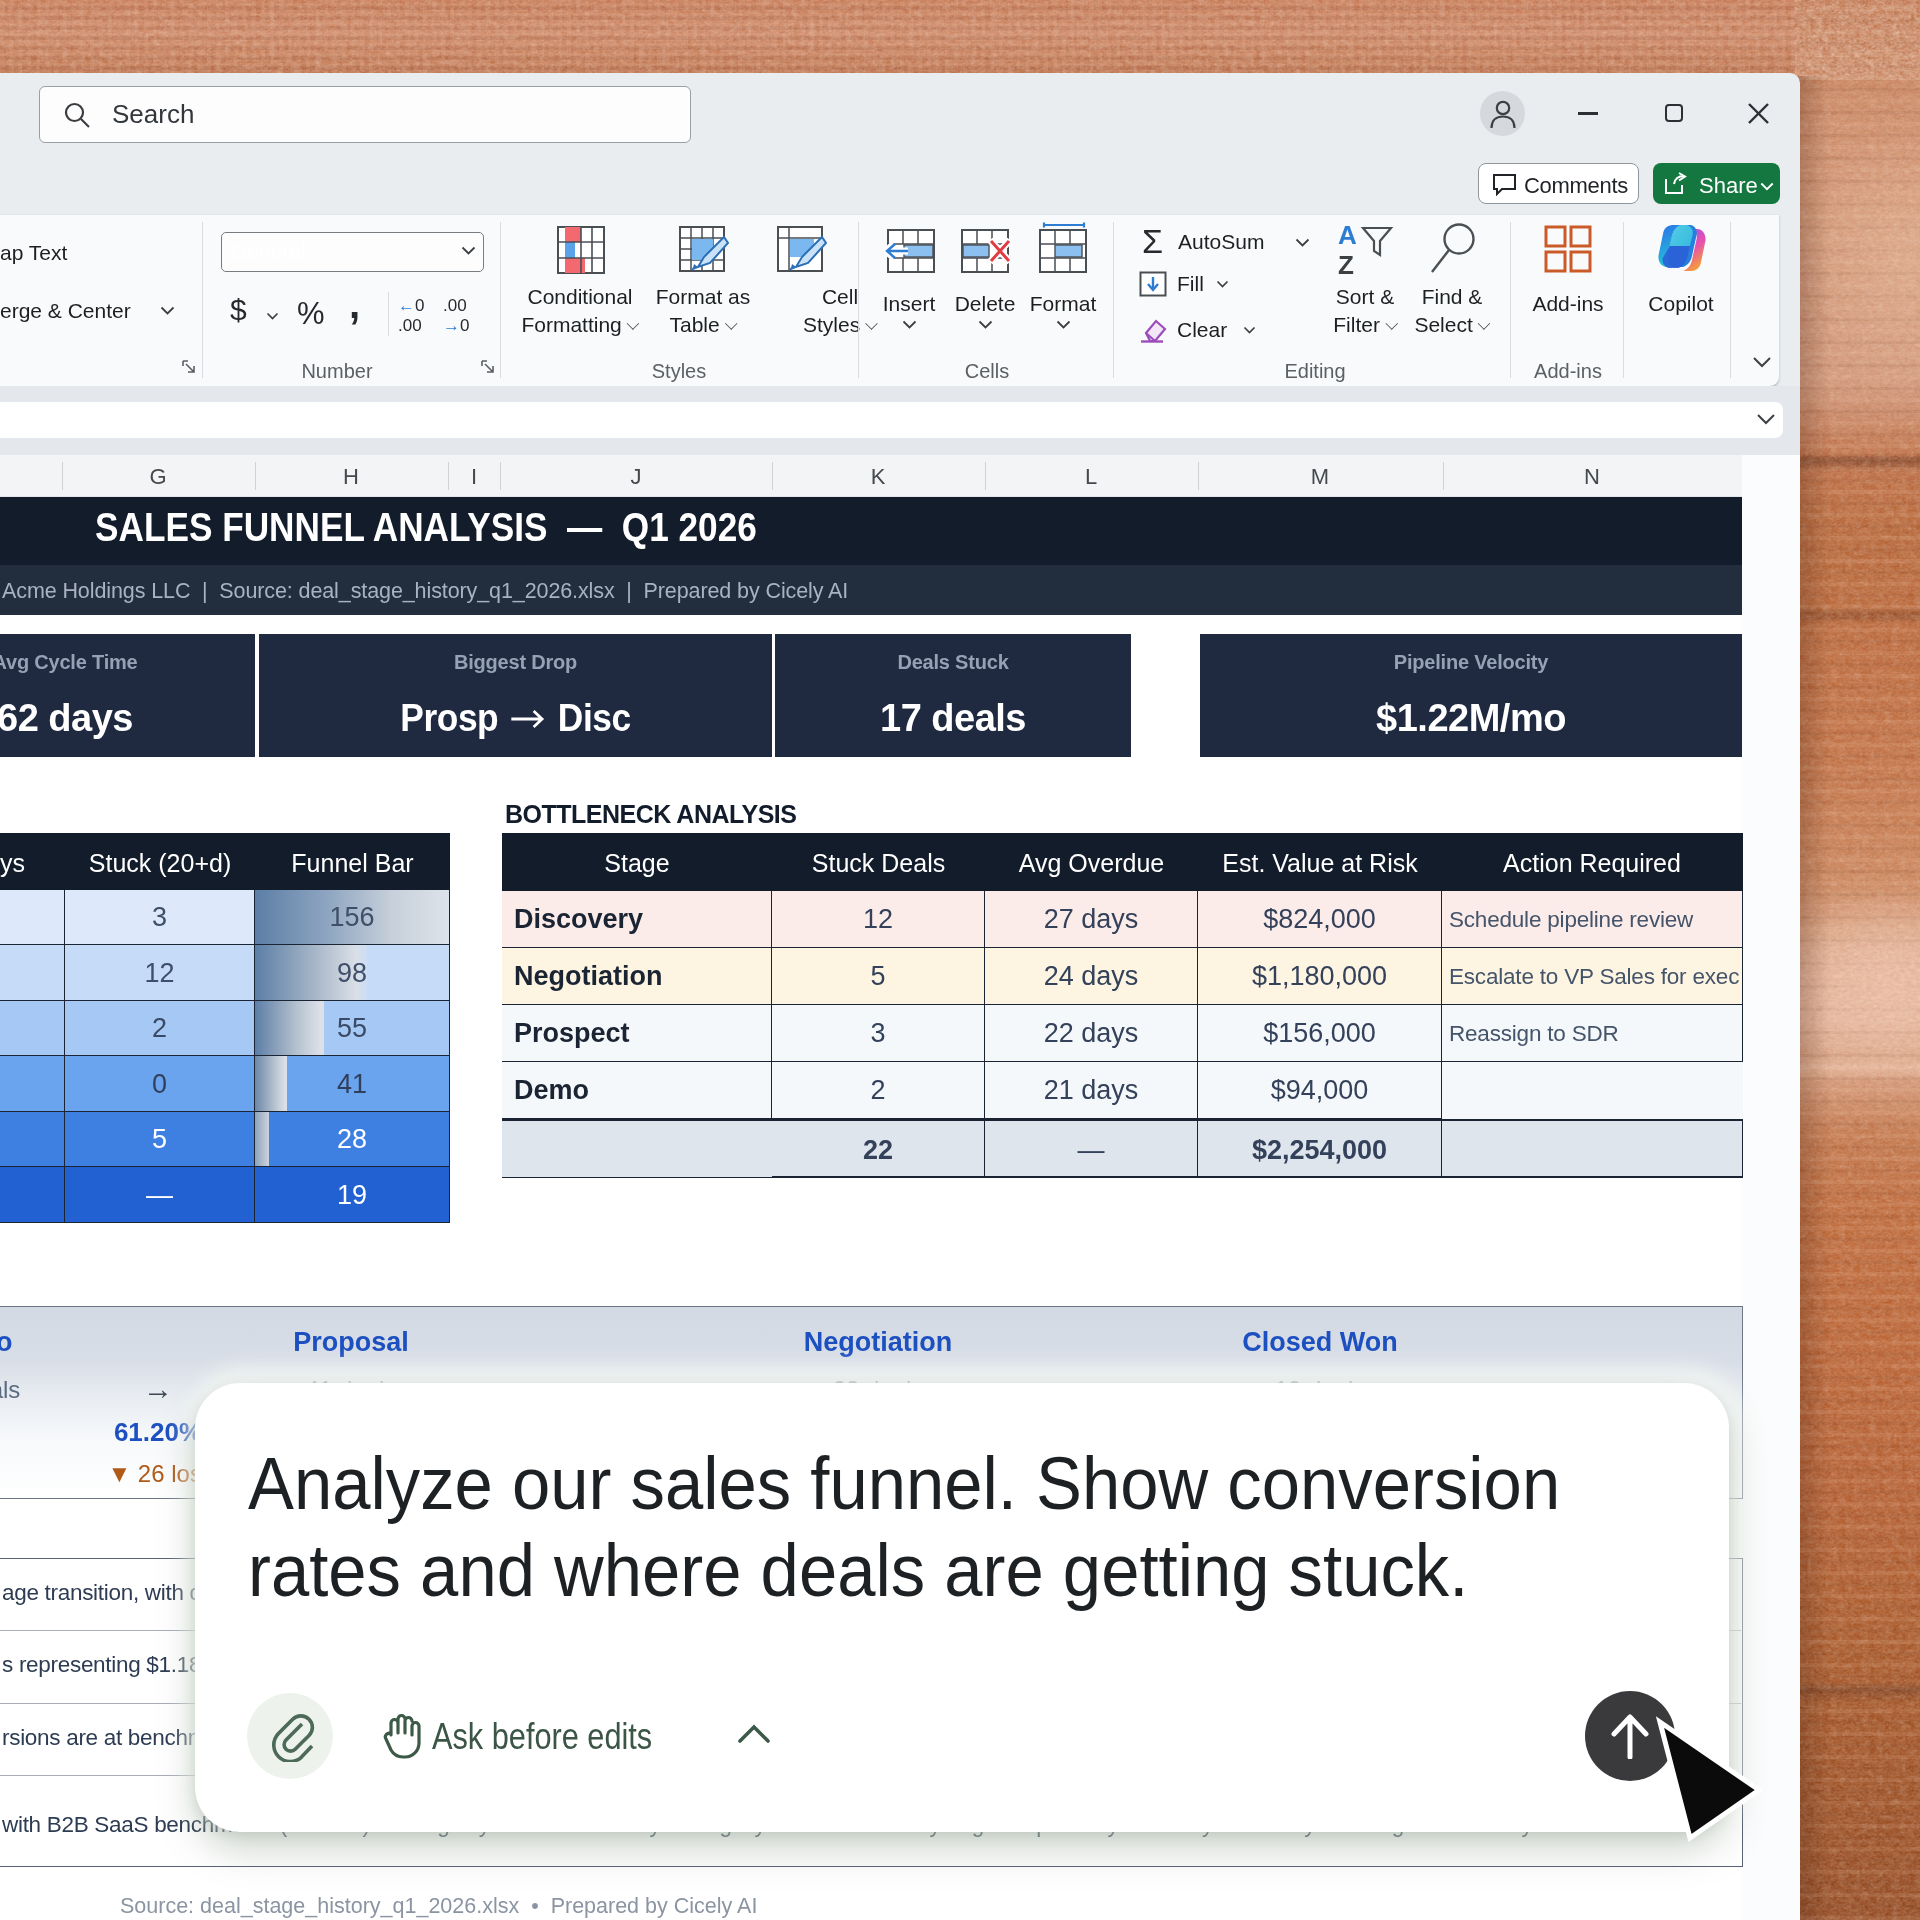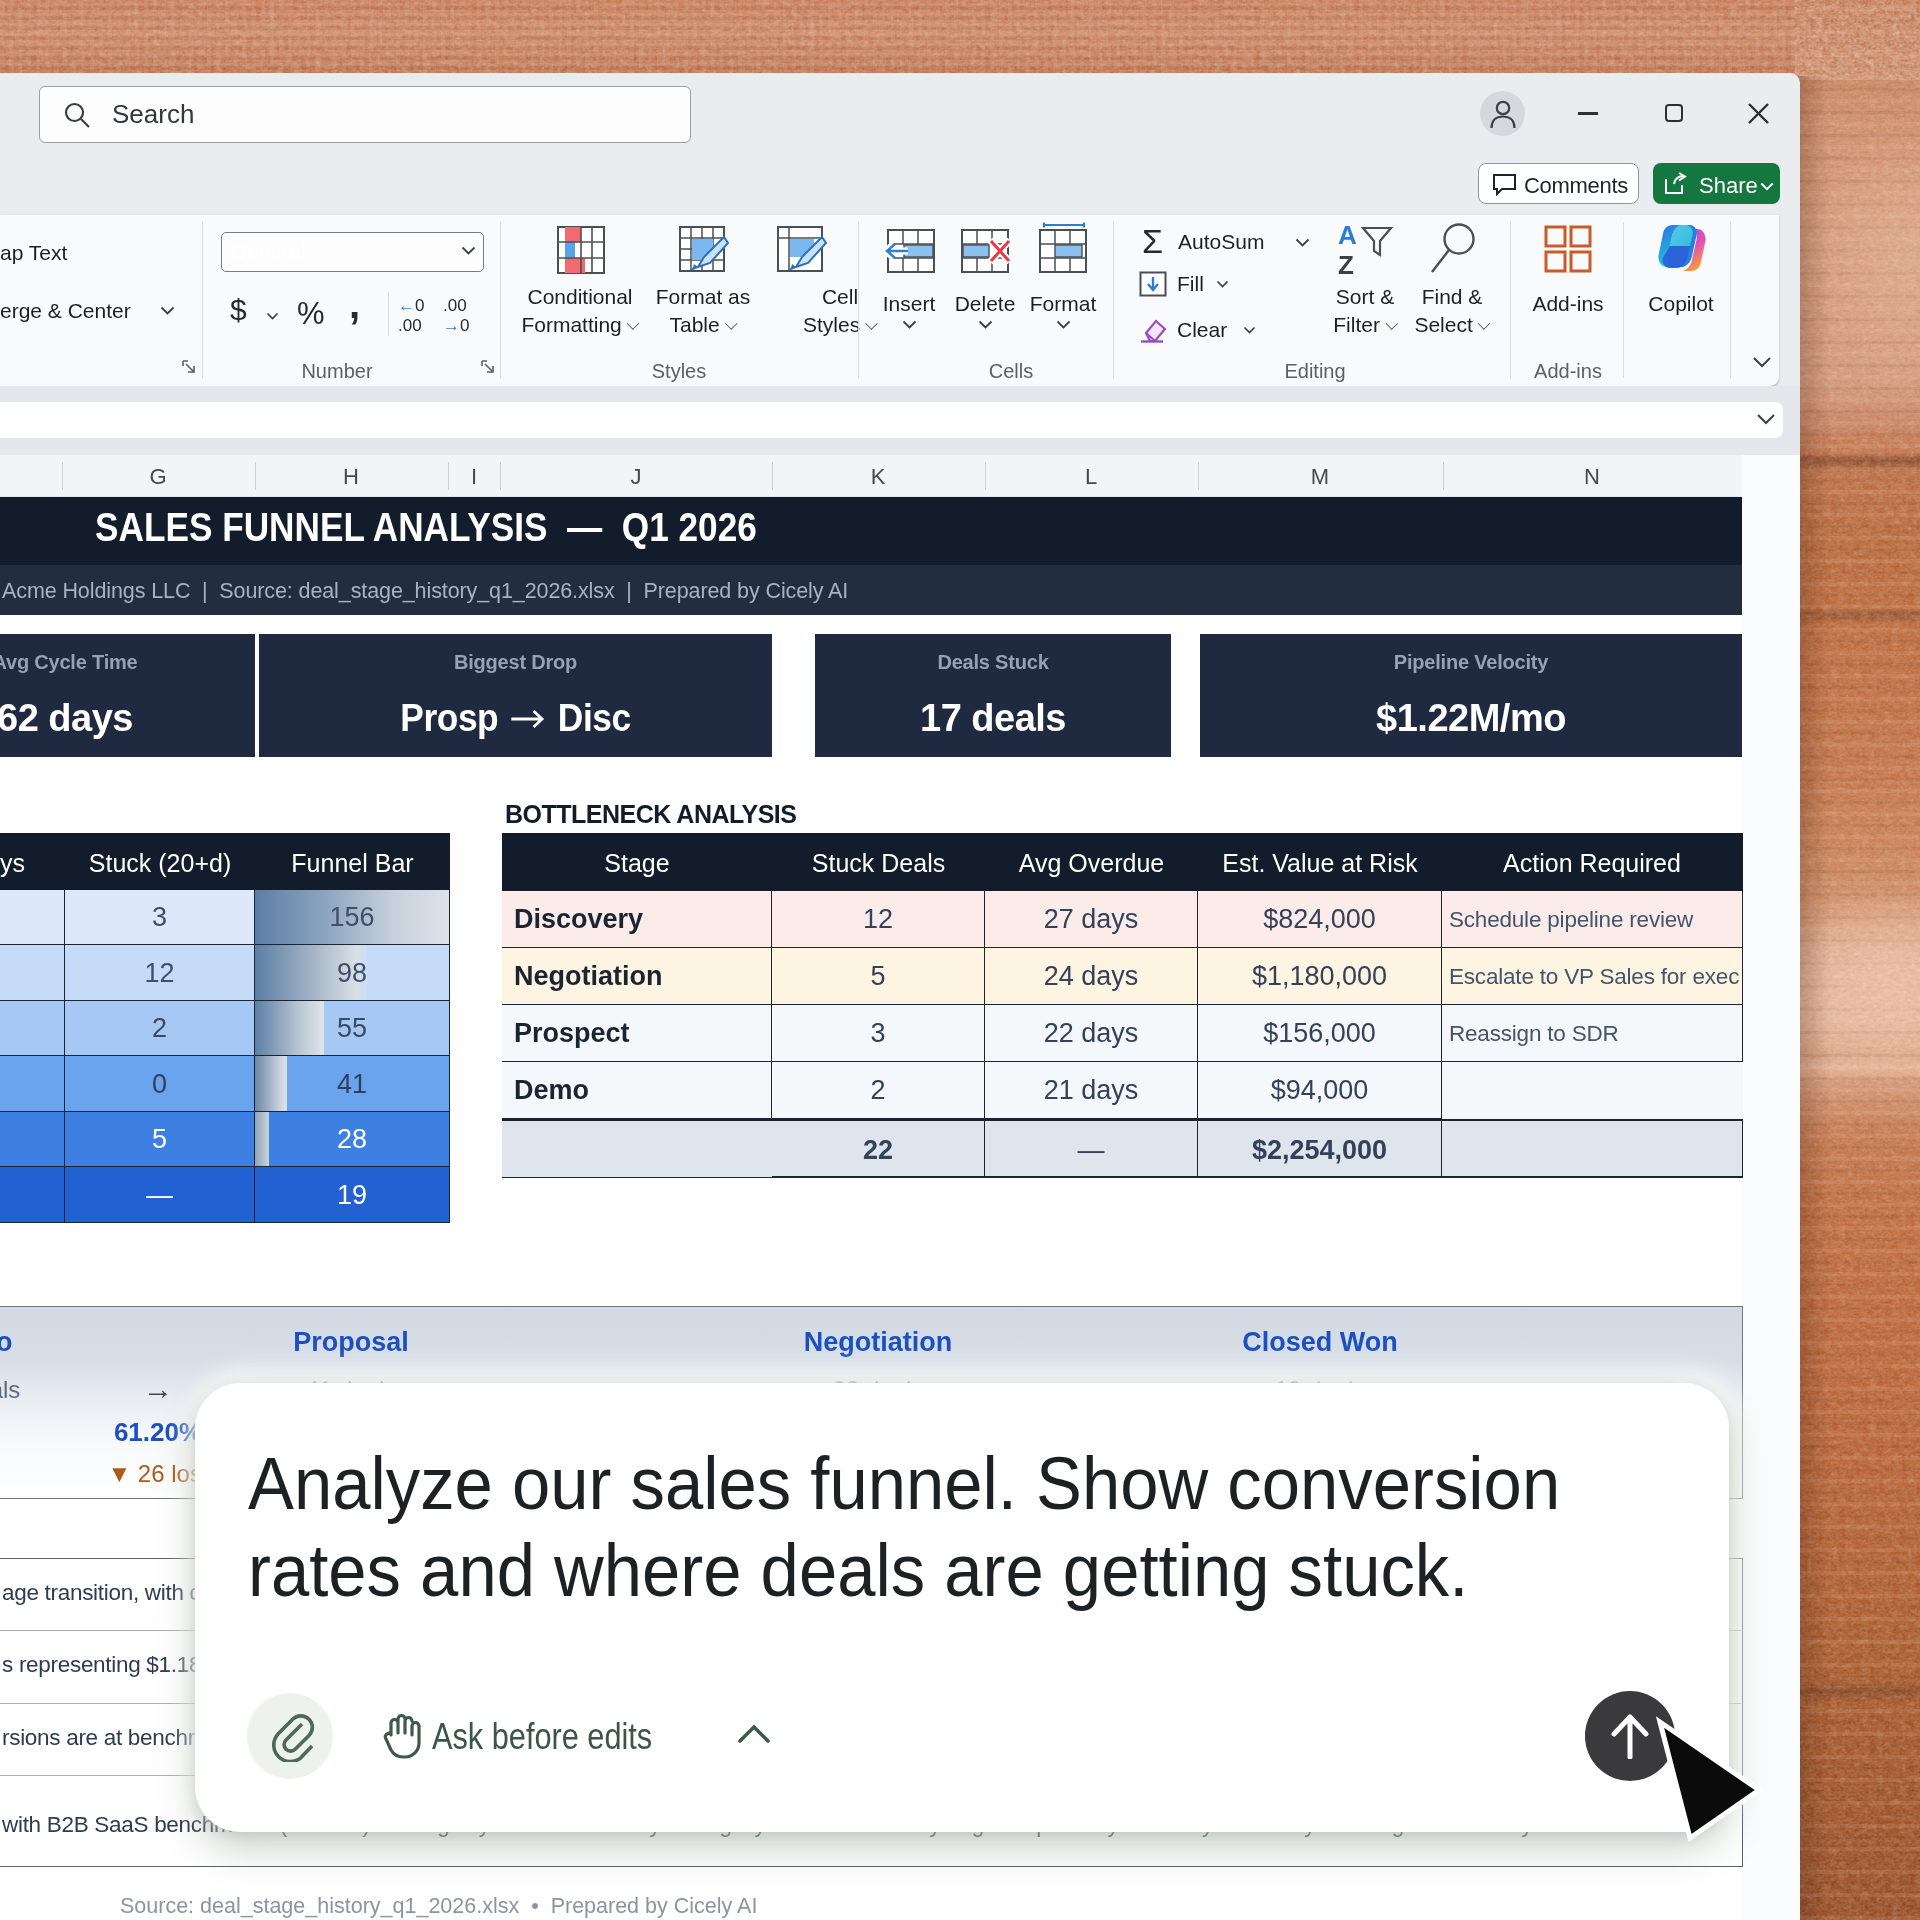--- a/index.html
+++ b/index.html
@@ -232,21 +232,21 @@
 <svg class="abs" style="left:1038px;top:222px;" width="52" height="52" viewBox="0 0 52 52">
   <path d="M6 3 h40 M6 0.5 v5 M46 0.5 v5" stroke="#2d7dd2" stroke-width="2.2"></path>
   <rect x="2" y="8" width="46" height="42" fill="#fff" stroke="#4a4f54" stroke-width="2"></rect>
   <path d="M2 22 h46 M2 36 h46 M17 8 v14 M32 8 v14 M17 36 v14 M32 36 v14" stroke="#4a4f54" stroke-width="1.5" fill="none"></path>
   <rect x="17" y="23" width="27" height="12" fill="#8cc0f0" stroke="#4a4f54" stroke-width="1.4"></rect>
 </svg>
 <div class="rtxt2" style="left:1063px;top:290px;">Format</div>
 <svg class="abs" style="left:1056px;top:320px;" width="15" height="10" viewBox="0 0 15 10" fill="none" stroke="#3c4043" stroke-width="1.8">
     <path d="M1.5 1.5 L7.5 7.5 L13.5 1.5"></path>
   </svg>
-<div class="rlabel" style="left:987px;margin-left:24px;">Cells</div>
+<div class="rlabel" style="left:987px;">Cells</div>
 <div class="rsep" style="left:1113px;"></div>
 
 <div class="abs" style="left:1142px;top:222px;font-size:34px;color:#26292d;">Σ</div>
 <div class="abs rtxt" style="left:1178px;top:230px;">AutoSum</div>
 <svg class="abs" style="left:1295px;top:238px;" width="15" height="10" viewBox="0 0 15 10" fill="none" stroke="#3c4043" stroke-width="1.8">
     <path d="M1.5 1.5 L7.5 7.5 L13.5 1.5"></path>
   </svg>
 <svg class="abs" style="left:1139px;top:271px;" width="28" height="26" viewBox="0 0 28 26">
   <rect x="1.5" y="1.5" width="25" height="23" fill="#fff" stroke="#4a4f54" stroke-width="2"></rect>
   <path d="M14 6 v12 M9 13 l5 6 l5 -6" fill="none" stroke="#2d7dd2" stroke-width="2.4"></path>
@@ -349,21 +349,21 @@
 <div class="kpi" style="left:-125px;width:380px;">
   <div class="kpilab">Avg Cycle Time</div>
     <div class="kpival">62 days</div>
 </div>
 <div class="kpi" style="left:259px;width:513px;">
   <div class="kpilab">Biggest Drop</div>
     <div class="kpival" style="transform:scaleX(0.93);">Prosp <svg width="40" height="24" viewBox="0 0 40 24" style="margin:0 2px;">
         <path d="M2 12 h32 M26 4 l9 8 l-9 8" stroke="#ffffff" stroke-width="3" fill="none"></path>
       </svg> Disc</div>
 </div>
-<div class="kpi" style="left:775px;width:356px;margin-left:40px;">
+<div class="kpi" style="left:775px;width:356px;">
   <div class="kpilab">Deals Stuck</div>
     <div class="kpival">17 deals</div>
 </div>
 <div class="kpi" style="left:1200px;width:542px;">
   <div class="kpilab">Pipeline Velocity</div>
     <div class="kpival">$1.22M/mo</div>
 </div>
 <div class="abs" style="left:505px;top:800px;font-size:25px;font-weight:bold;color:#131c2b;letter-spacing:-0.5px;">BOTTLENECK ANALYSIS</div>
 
 <div class="abs" style="left:0px;top:833px;width:450px;height:390px;">

